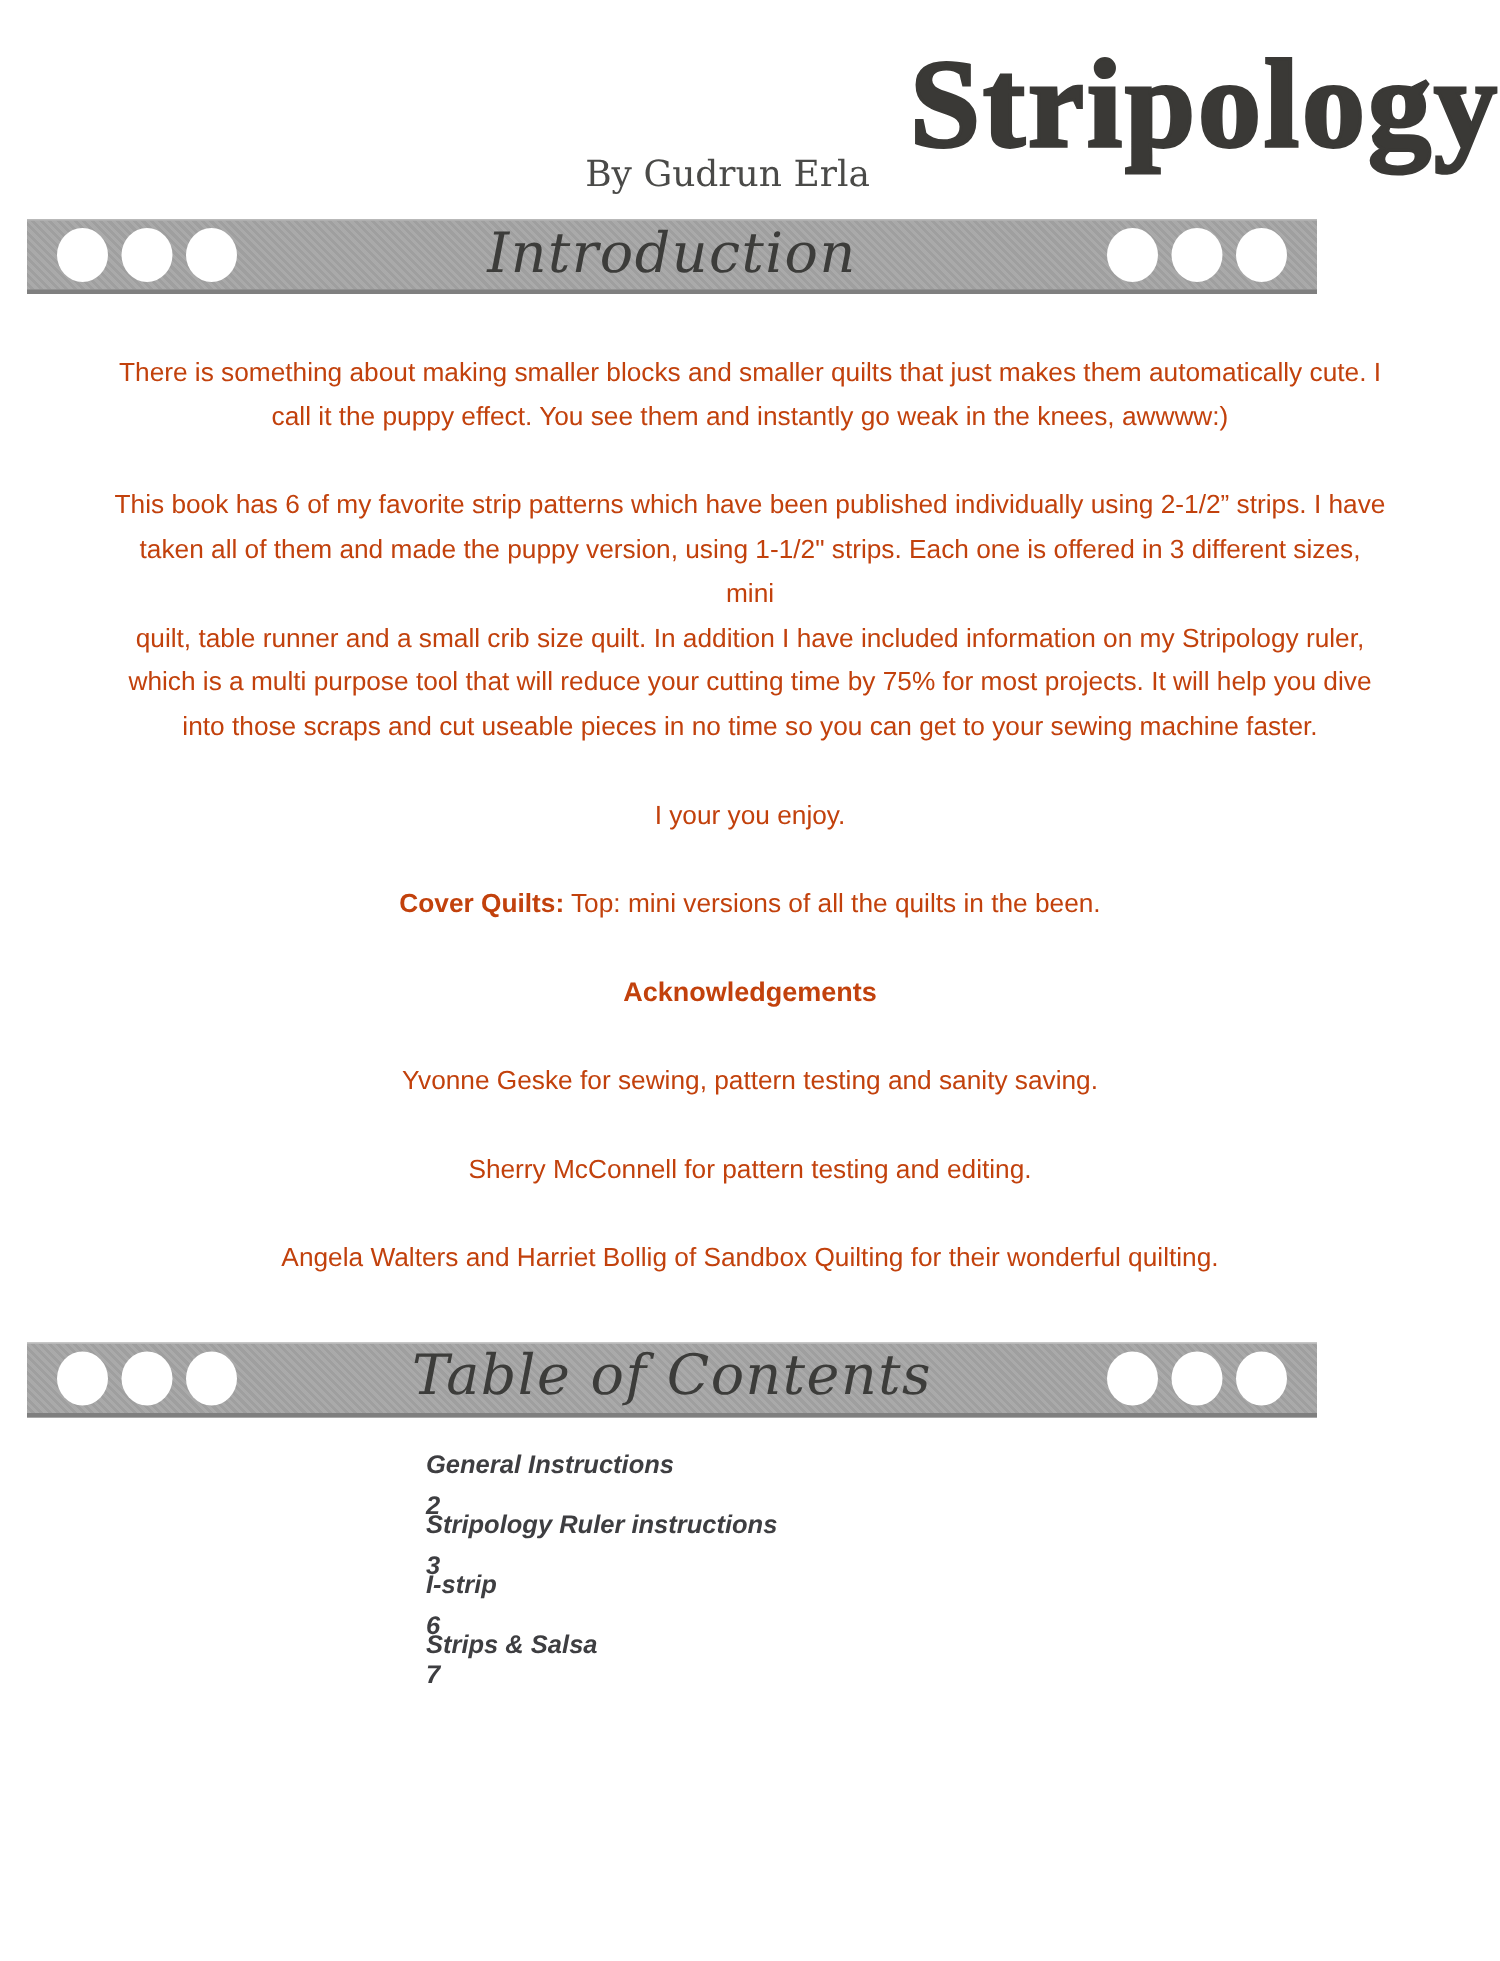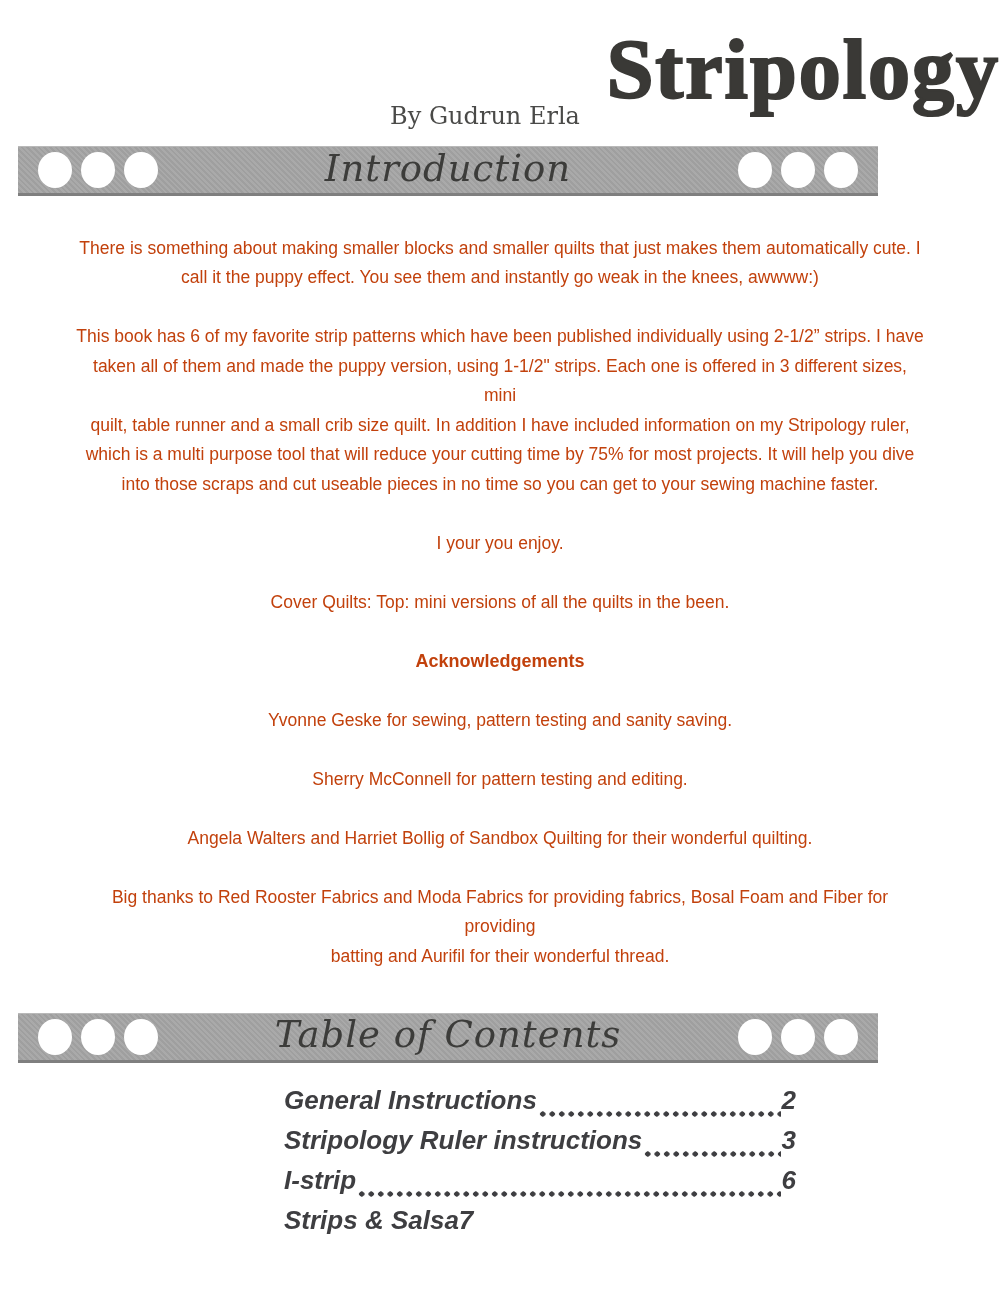--- a/index.html
+++ b/index.html
@@ -69,37 +69,38 @@
   
   .intro-section {
     width: 850px;
     margin: 8px auto 0 auto;
     text-align: center;
     font-size: 17.5px;
     line-height: 29.5px;
     color: #c2410c;
     white-space: pre-line;
   }
-  .intro-section .bold { font-weight: normal; margin-top: 20px; }
+  .intro-section .bold { font-weight: bold; margin-top: 20px; }
   .ack-title { font-weight: bold; font-size: 18px; }
 
   
   .toc-list {
     width: 512px;
     margin: 22px 0 0 284px;
   }
   .toc-row {
     display: flex;
     align-items: baseline;
     height: 40px;
     font-family: "Liberation Sans", sans-serif;
     font-style: italic;
     font-weight: bold;
-    font-size: 26px;
+    font-size: 17px;
     color: #3e3e41;
+    flex-direction: column;
   }
   .toc-label { white-space: nowrap; }
   .toc-dots {
     flex: 1;
     height: 8px;
     margin: 0 1px;
     align-self: flex-end;
     margin-bottom: 7px;
     background-image: radial-gradient(circle, #3e3e41 2.4px, transparent 2.9px);
     background-size: 9.5px 8px;
@@ -137,22 +138,20 @@
 taken all of them and made the puppy version, using 1-1/2" strips. Each one is offered in 3 different sizes, mini
 quilt, table runner and a small crib size quilt. In addition I have included information on my Stripology ruler,
 which is a multi purpose tool that will reduce your cutting time by 75% for most projects. It will help you dive
 into those scraps and cut useable pieces in no time so you can get to your sewing machine faster.</div>
   <div>I your you enjoy.</div>
   <div><span class="bold">Cover Quilts:</span><span> Top: mini versions of all the quilts in the been.</span></div>
   <div class="ack-title">Acknowledgements</div>
   <div>Yvonne Geske for sewing, pattern testing and sanity saving.</div>
   <div>Sherry McConnell for pattern testing and editing.</div>
   <div>Angela Walters and Harriet Bollig of Sandbox Quilting for their wonderful quilting.</div>
-  <div>Big thanks to Red Rooster Fabrics and Moda Fabrics for providing fabrics, Bosal Foam and Fiber for providing
-batting and Aurifil for their wonderful thread.</div>
 </div>
 
 <div class="banner banner-toc">
   <div class="hole-group">
     <span class="hole"></span>
     <span class="hole"></span>
     <span class="hole"></span>
   </div>
   <div class="banner-title">Table of Contents</div>
   <div class="hole-group">

